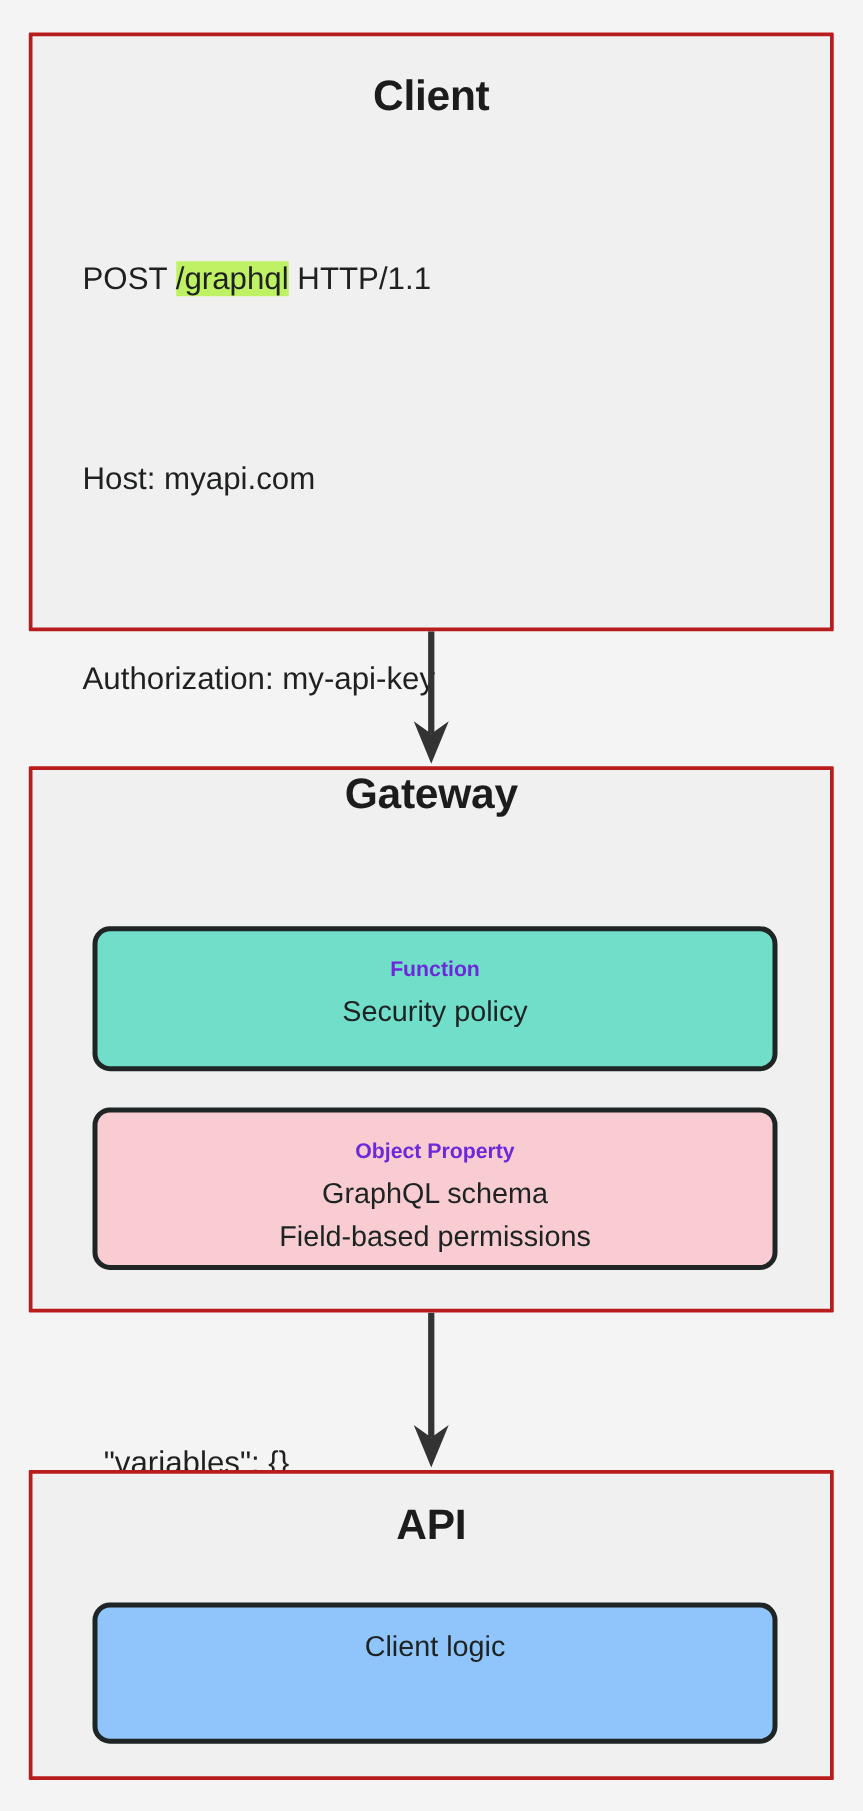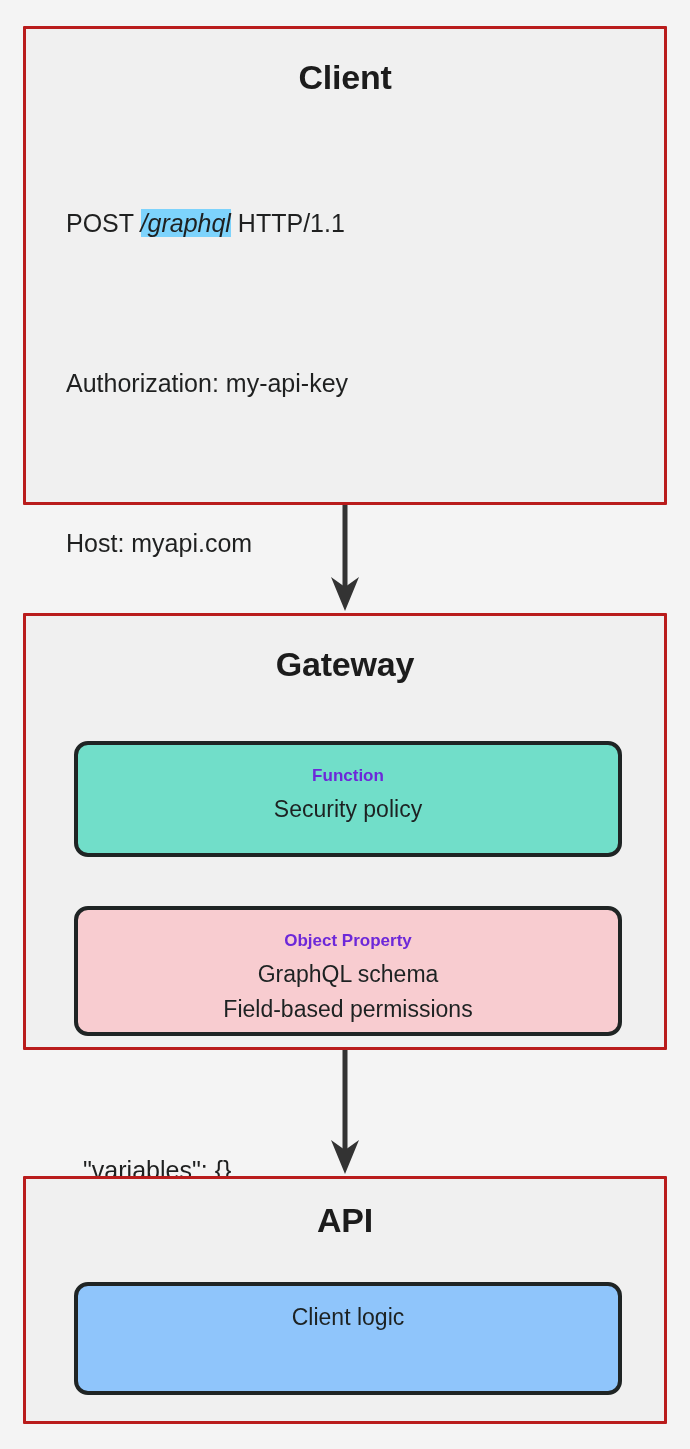--- a/index.html
+++ b/index.html
@@ -39,38 +39,38 @@
 
   .stage-title {
     text-align: center;
     font-size: 34px;
     font-weight: bold;
     letter-spacing: -0.2px;
     color: #1c1c1c;
     margin: 0;
   }
   #stage-client  .stage-title { padding-top: 29px; }
-  #stage-gateway .stage-title { padding-top: 29px; }
+  #stage-gateway .stage-title { }
   #stage-api     .stage-title { padding-top: 22px; }
 
   
   .request-block {
     margin-top: 26px;
     padding-left: 40px;
     font-size: 25px;
     line-height: 40px;
     color: #1f2020;
     white-space: pre;
   }
   .request-line { height: 40px; }
   .request-gap  { height: 27px; }
   .indent { display: inline-block; width: 17px; }
 
   
-  .hl-green { background: #7dd3fc; font-style: italic; }
+  .hl-green { background: #bef264; }
   .hl-pink  { background: #f8ccd0; }
   .hl-blue  { background: #8fc5fb; }
 
   
   .pill {
     position: absolute;
     left: 74px;
     width: 548px;
     box-sizing: border-box;
     border: 4px solid #1f2424;
@@ -87,21 +87,21 @@
   .pill-line {
     font-size: 23px;
     line-height: 35px;
     color: #1d2222;
   }
   .pill-green { background: #71dec9; }
   .pill-pink  { background: #f8ccd0; }
   .pill-blue  { background: #8fc5fb; }
 
   #pill-function  { top: 741px;  height: 116px; }
-  #pill-objectprop{ top: 886px;  height: 130px; margin-top: 20px; }
+  #pill-objectprop{ top: 886px;  height: 130px; }
   #pill-object    { top: 1282px; height: 113px; }
 
   
   .arrow {
     position: absolute;
     left: 330px;
     width: 30px;
   }
   #arrow-client-gateway { top: 505px;  height: 110px; }
   #arrow-gateway-api    { top: 1050px; height: 128px; }
@@ -111,23 +111,23 @@
 <body>
 
 <div id="diagram">
 
   <div class="stage" id="stage-client">
     <div class="stage-title">Client</div>
 
     <div class="request-block">
       <div class="request-line"><span>POST </span><span class="hl-green">/graphql</span><span> HTTP/1.1</span></div>
 
+      <div class="request-line">Host: myapi.com</div>
+
       <div class="request-line">Authorization: my-api-key</div>
-
-      <div class="request-line">Host: myapi.com</div>
 
       <div class="request-gap"></div>
 
       <div class="request-line">{</div>
 
       <div class="request-line"><span class="indent"></span><span>"query": "query {</span><span class="hl-pink">profile(</span><span class="hl-blue">id: 1</span><span class="hl-pink">)</span><span> { </span><span class="hl-pink"> name </span><span>} }",</span></div>
 
       <div class="request-line"><span class="indent"></span><span>"variables": {}</span></div>
 
       <div class="request-line">}</div>

